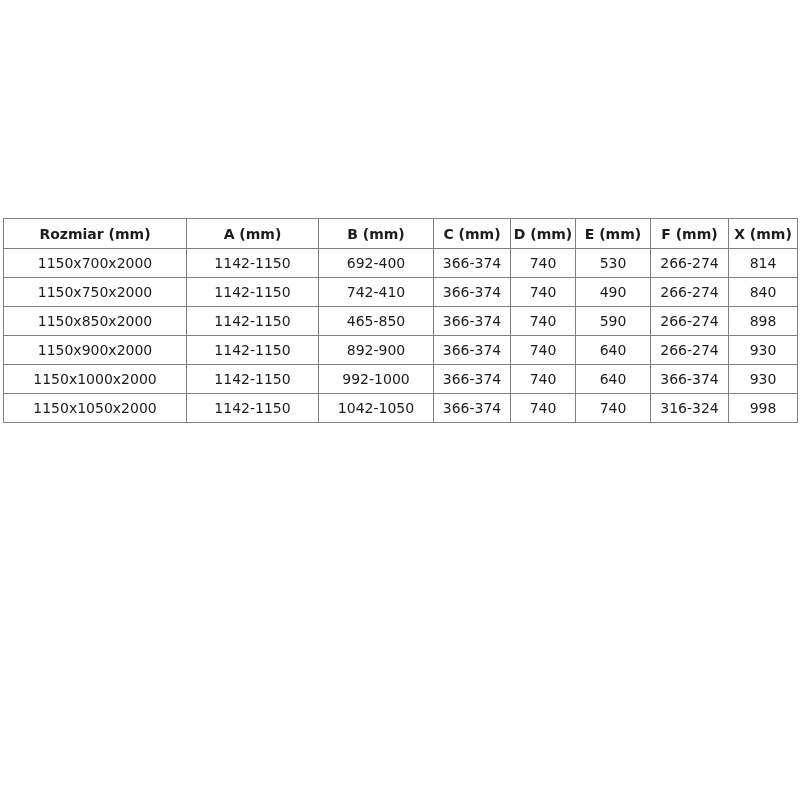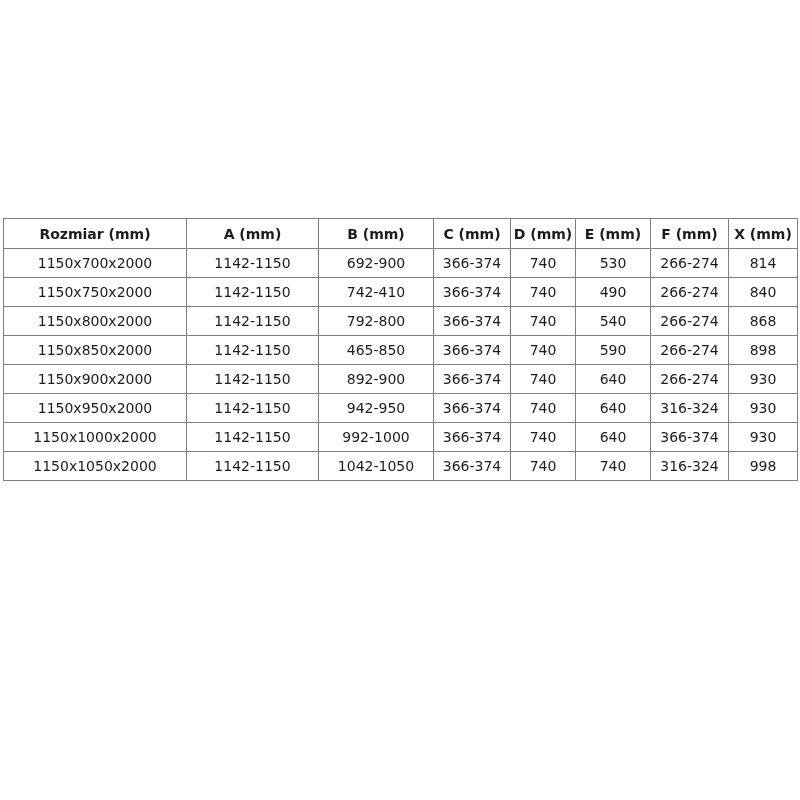--- a/index.html
+++ b/index.html
@@ -74,75 +74,55 @@
           <th>D (mm)</th>
           <th>E (mm)</th>
           <th>F (mm)</th>
           <th>X (mm)</th>
         </tr>
     </thead>
     <tbody>
         <tr>
           <td>1150x700x2000</td>
           <td>1142-1150</td>
-          <td>692-900</td>
+          <td>692-400</td>
           <td>366-374</td>
           <td>740</td>
           <td>530</td>
           <td>266-274</td>
           <td>814</td>
         </tr>
         <tr>
           <td>1150x750x2000</td>
           <td>1142-1150</td>
           <td>742-410</td>
           <td>366-374</td>
           <td>740</td>
           <td>490</td>
           <td>266-274</td>
           <td>840</td>
-        </tr>
-        <tr>
-          <td>1150x800x2000</td>
-          <td>1142-1150</td>
-          <td>792-800</td>
-          <td>366-374</td>
-          <td>740</td>
-          <td>540</td>
-          <td>266-274</td>
-          <td>868</td>
         </tr>
         <tr>
           <td>1150x850x2000</td>
           <td>1142-1150</td>
           <td>465-850</td>
           <td>366-374</td>
           <td>740</td>
           <td>590</td>
           <td>266-274</td>
           <td>898</td>
         </tr>
         <tr>
           <td>1150x900x2000</td>
           <td>1142-1150</td>
           <td>892-900</td>
           <td>366-374</td>
           <td>740</td>
           <td>640</td>
           <td>266-274</td>
-          <td>930</td>
-        </tr>
-        <tr>
-          <td>1150x950x2000</td>
-          <td>1142-1150</td>
-          <td>942-950</td>
-          <td>366-374</td>
-          <td>740</td>
-          <td>640</td>
-          <td>316-324</td>
           <td>930</td>
         </tr>
         <tr>
           <td>1150x1000x2000</td>
           <td>1142-1150</td>
           <td>992-1000</td>
           <td>366-374</td>
           <td>740</td>
           <td>640</td>
           <td>366-374</td>

